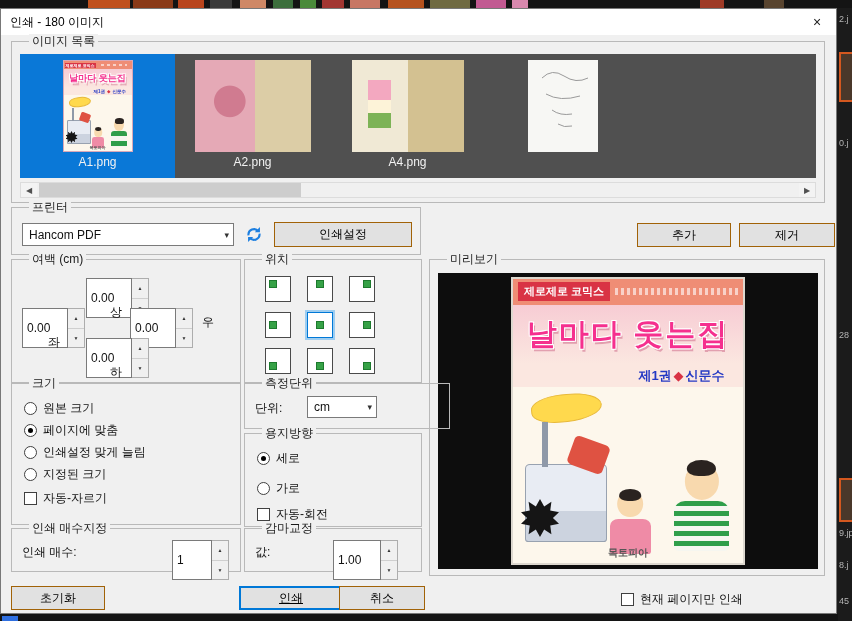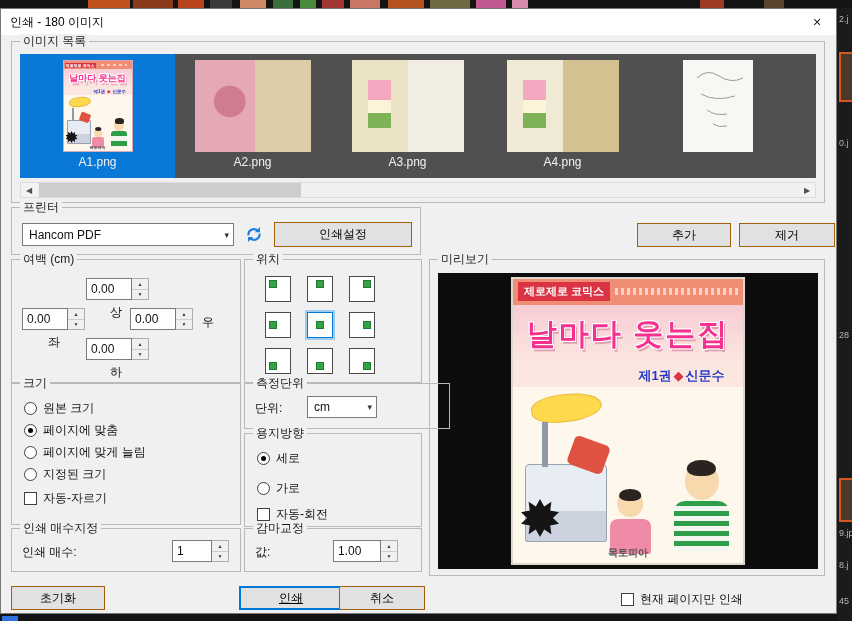--- a/index.html
+++ b/index.html
@@ -15,21 +15,21 @@
   .bottom-edge{position:absolute;left:0;top:614px;width:838px;height:7px;background:#141414;}
   .taskchip{position:absolute;left:2px;top:616px;width:16px;height:5px;background:#2f6fe0;}
 
   
   .dialog{position:absolute;left:0;top:8px;width:837px;height:606px;background:#f0f0f0;border:1px solid #787878;box-sizing:border-box;}
   .titlebar{position:absolute;left:0;top:0;width:100%;height:26px;background:#fff;}
   .titlebar .title{position:absolute;left:9px;top:0;line-height:26px;font-size:12px;color:#000;white-space:nowrap;}
   .close-btn{position:absolute;right:2px;top:1px;width:34px;height:24px;display:flex;align-items:center;justify-content:center;font-size:14px;color:#222;}
 
   .group{position:absolute;border:1px solid #b9b9b9;box-sizing:border-box;}
-  .glabel{position:absolute;top:-8px;left:8px;background:#f0f0f0;padding:0 3px;font-size:12px;line-height:14px;white-space:nowrap;color:#1a1a1a;}
+  .glabel{position:absolute;top:-8px;left:17px;background:#f0f0f0;padding:0 3px;font-size:12px;line-height:14px;white-space:nowrap;color:#1a1a1a;}
 
   .btn{position:absolute;display:flex;align-items:center;justify-content:center;background:#e1e1e1;
        border:1px solid #a16207;font-size:12px;font-family:inherit;color:#000;padding:0;box-sizing:border-box;}
   .btn.default{border:1px solid #0078d7;box-shadow:inset 0 0 0 1px #0078d7;}
 
   
   .g-images{left:10px;top:32px;width:814px;height:162px;}
   .imglist{position:absolute;left:8px;top:12px;width:796px;height:124px;background:#505050;display:flex;overflow:hidden;}
   .imgitem{flex:0 0 155px;height:124px;display:flex;flex-direction:column;align-items:center;box-sizing:border-box;}
   .imgitem.selected{background:#0a78d7;}
@@ -54,21 +54,21 @@
   .combo{position:absolute;background:#fff;border:1px solid #7a7a7a;box-sizing:border-box;display:flex;align-items:center;padding:0 18px 0 6px;font-size:12px;white-space:nowrap;}
   .combo .carrow{position:absolute;right:4px;top:50%;transform:translateY(-50%);font-size:9px;color:#333;}
   .printer-combo{left:10px;top:15px;width:212px;height:23px;}
   .refresh-btn{position:absolute;left:228px;top:15px;width:28px;height:23px;display:flex;align-items:center;justify-content:center;}
   .btn-settings{left:262px;top:14px;width:138px;height:25px;}
   .btn-add{left:636px;top:214px;width:94px;height:24px;}
   .btn-remove{left:738px;top:214px;width:96px;height:24px;}
 
   
   .g-margins{left:10px;top:250px;width:230px;height:124px;}
-  .spin{position:absolute;height:22px;display:flex;}
+  .spin{position:absolute;height:40px;display:flex;}
   .spin .val{width:46px;background:#fff;border:1px solid #7a7a7a;box-sizing:border-box;display:flex;align-items:center;padding-left:4px;font-size:12px;}
   .spin .ud{width:17px;display:flex;flex-direction:column;border:1px solid #adadad;border-left:none;background:#f0f0f0;box-sizing:border-box;}
   .spin .ud span{flex:1;display:flex;align-items:center;justify-content:center;font-size:5px;color:#333;}
   .spin .ud span:first-child{border-bottom:1px solid #cfcfcf;}
   .mlabel{position:absolute;font-size:12px;white-space:nowrap;}
 
   
   .g-position{left:243px;top:250px;width:178px;height:124px;}
   .posbtn{position:absolute;width:26px;height:26px;background:#fff;border:1px solid #4a4a4a;box-sizing:border-box;display:flex;padding:3px;}
   .posbtn .gsq{width:8px;height:8px;background:#36a247;border:1px solid #1d7a2e;box-sizing:border-box;}
@@ -213,24 +213,20 @@
           <div class="cv-badge"></div>
           <div class="cv-pub">목토피아</div>
         </div>
         <span class="fname">A1.png</span>
       </div>
       <div class="imgitem">
         <div class="thumb thumb-a2"></div>
         <span class="fname">A2.png</span>
       </div>
       <div class="imgitem">
-        <div class="thumb thumb-a3"></div>
-        <span class="fname">A3.png</span>
-      </div>
-      <div class="imgitem">
         <div class="thumb thumb-a4"></div>
         <span class="fname">A4.png</span>
       </div>
       <div class="imgitem">
         <div class="thumb thumb-b001">
           <svg width="70" height="92">
             <path d="M14 18 q10 -10 22 -2 q12 8 24 2 M18 34 q14 8 34 2 M24 50 q8 6 20 4 M30 64 q6 4 14 2" stroke="#9a9a9a" stroke-width="1" fill="none"></path>
           </svg>
         </div>
       </div>
@@ -374,21 +370,21 @@
     <div class="radio" style="left:12px;top:16px">
       <span class="dot"></span>
         <span>원본 크기</span>
     </div>
     <div class="radio checked" style="left:12px;top:38px">
       <span class="dot"></span>
         <span>페이지에 맞춤</span>
     </div>
     <div class="radio" style="left:12px;top:60px">
       <span class="dot"></span>
-        <span>페이지에 맞게 늘림</span>
+        <span>인쇄설정 맞게 늘림</span>
     </div>
     <div class="radio" style="left:12px;top:82px">
       <span class="dot"></span>
         <span>지정된 크기</span>
     </div>
     <div class="check" style="left:12px;top:106px">
       <span class="cbox"></span>
         <span>자동-자르기</span>
     </div>
   </div>

